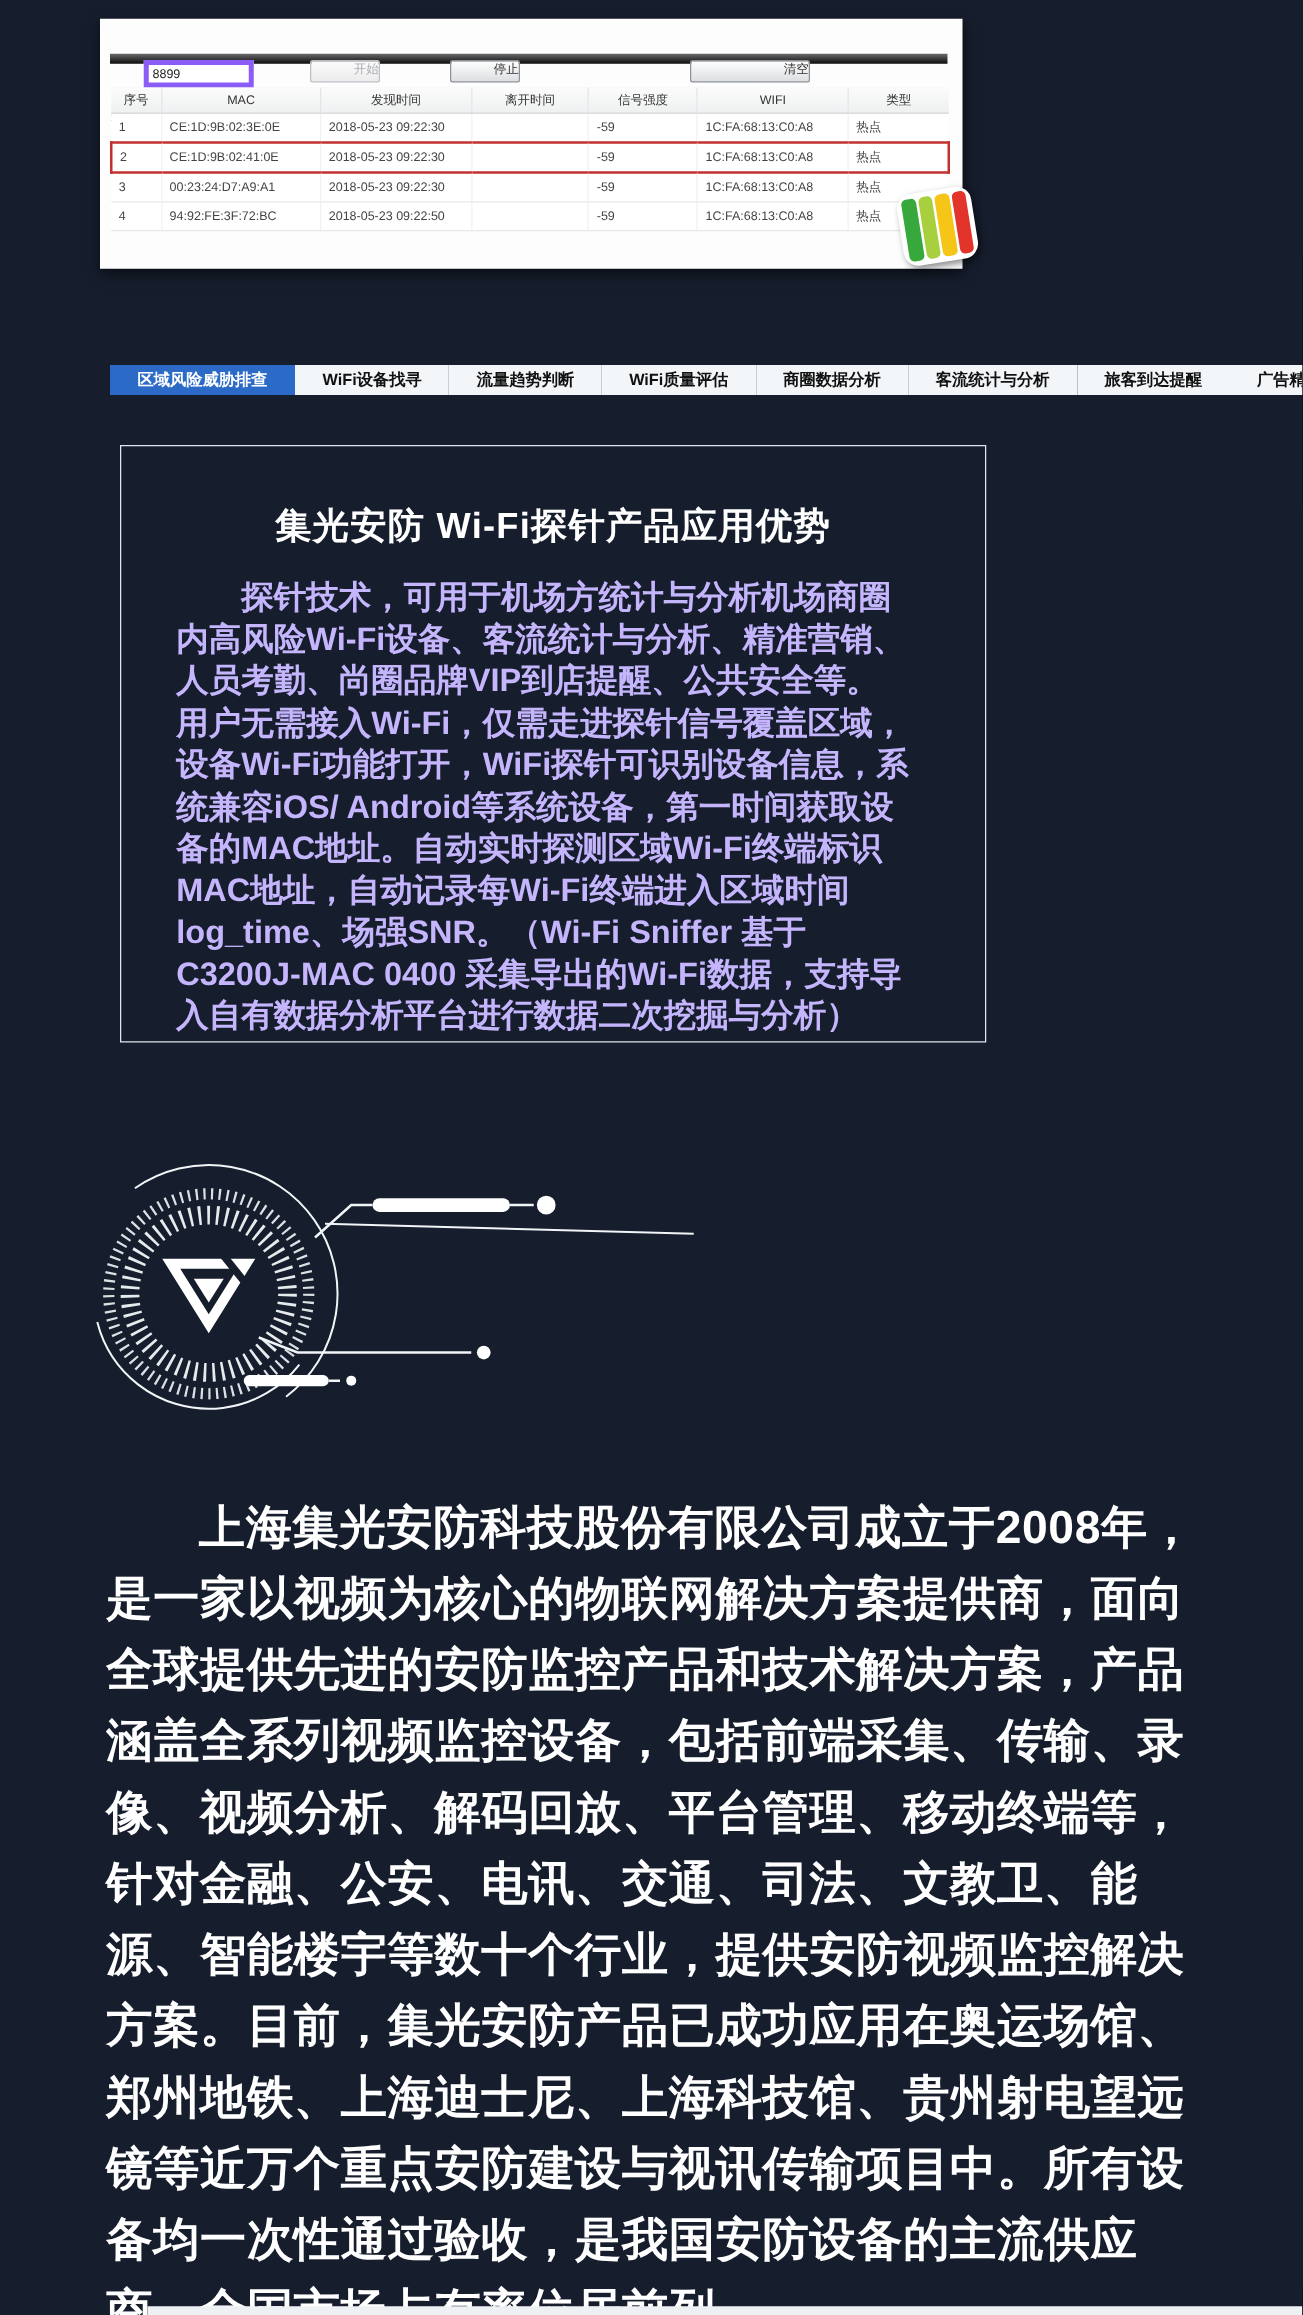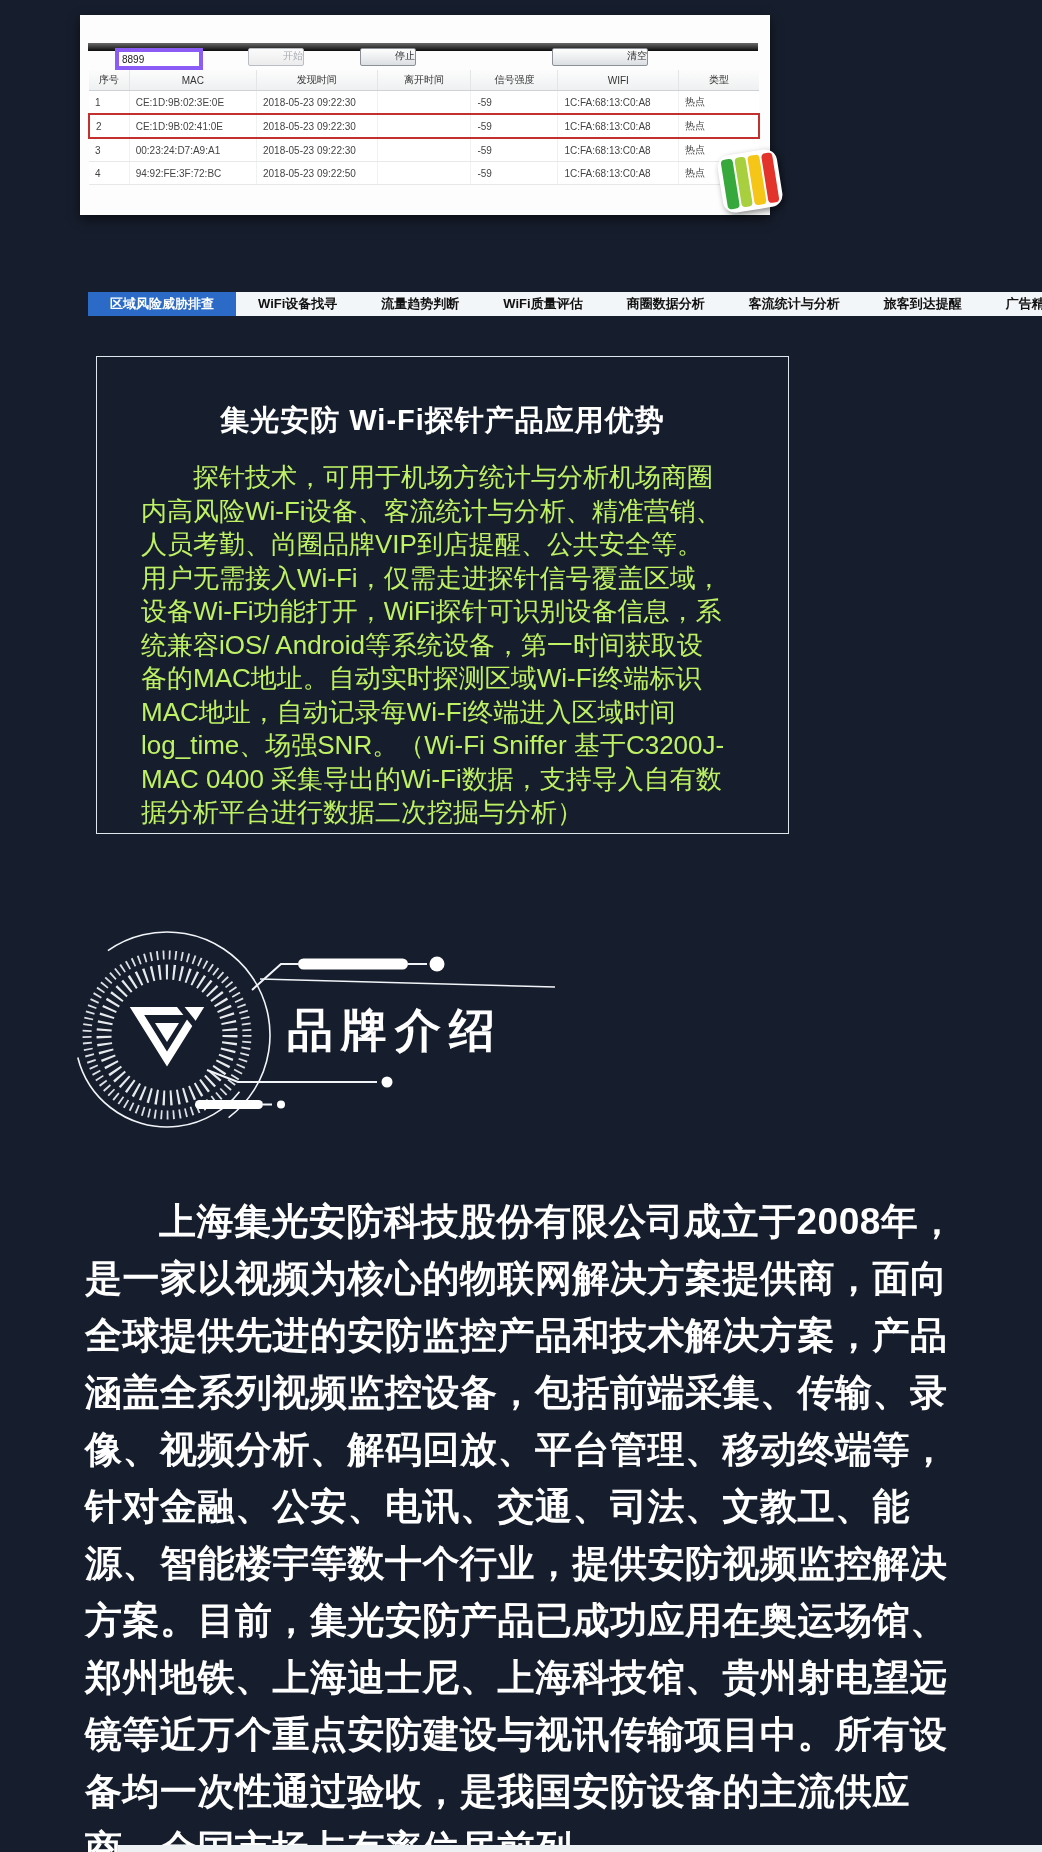--- a/index.html
+++ b/index.html
@@ -40,21 +40,21 @@
   .st1{background:#37a93c;} .st2{background:#a8cf3e;} .st3{background:#f5c518;} .st4{background:#e2342b;}
 
   
   .tags{position:absolute;left:88px;top:292px;width:846px;display:flex;justify-content:space-between;}
   .tag{font-size:13px;font-weight:bold;color:#111;background:#f3f6f8;padding:3px 22px;white-space:nowrap;cursor:pointer;}
   .tag.active{background:#2b6bc7;color:#fff;}
 
   
   .adv-box{position:absolute;left:96px;top:356px;width:693px;height:478px;border:1px solid #dfe6ee;box-sizing:border-box;}
   .adv-title{margin-top:44px;text-align:center;font-size:29px;font-weight:bold;color:#fff;letter-spacing:1px;}
-  .adv-body{margin:20px 60px 0 44px;font-size:26px;line-height:33.5px;color:#bef264;font-weight:400;text-indent:2em;}
+  .adv-body{margin:20px 60px 0 44px;font-size:26px;line-height:33.5px;color:#c4b5fd;font-weight:700;text-indent:2em;}
 
   
   .brand-art{position:absolute;left:55px;top:930px;width:510px;height:220px;}
   .brand-title{position:absolute;left:287px;top:1000px;font-size:46px;font-weight:bold;color:#fff;letter-spacing:8px;}
 
   
   .company{position:absolute;left:85px;top:1193px;width:878px;font-size:37px;line-height:57px;
        color:#fff;font-weight:600;text-indent:2em;letter-spacing:.5px;}
 
   .bottom-strip{position:absolute;left:118px;top:1845px;width:924px;height:7px;background:#eef1f4;}
@@ -178,18 +178,17 @@
       <line x1="208" y1="174.5" x2="217" y2="174.5"></line>
     </g>
     <g fill="#ffffff" stroke="none">
       <rect x="243" y="28.5" width="110" height="11" rx="5.5"></rect>
       <circle cx="382" cy="34" r="7.5"></circle>
       <circle cx="332" cy="152" r="5.5"></circle>
       <rect x="140" y="170" width="68" height="9" rx="4.5"></rect>
       <circle cx="226" cy="174.5" r="4"></circle>
     </g>
   </svg>
-  <div class="brand-title">品牌介绍</div>
 
   <div class="company">上海集光安防科技股份有限公司成立于2008年，是一家以视频为核心的物联网解决方案提供商，面向全球提供先进的安防监控产品和技术解决方案，产品涵盖全系列视频监控设备，包括前端采集、传输、录像、视频分析、解码回放、平台管理、移动终端等，针对金融、公安、电讯、交通、司法、文教卫、能源、智能楼宇等数十个行业，提供安防视频监控解决方案。目前，集光安防产品已成功应用在奥运场馆、郑州地铁、上海迪士尼、上海科技馆、贵州射电望远镜等近万个重点安防建设与视讯传输项目中。所有设备均一次性通过验收，是我国安防设备的主流供应商，全国市场占有率位居前列。</div>
 
   <div class="bottom-strip"></div>
 </div>
 
 </body></html>

